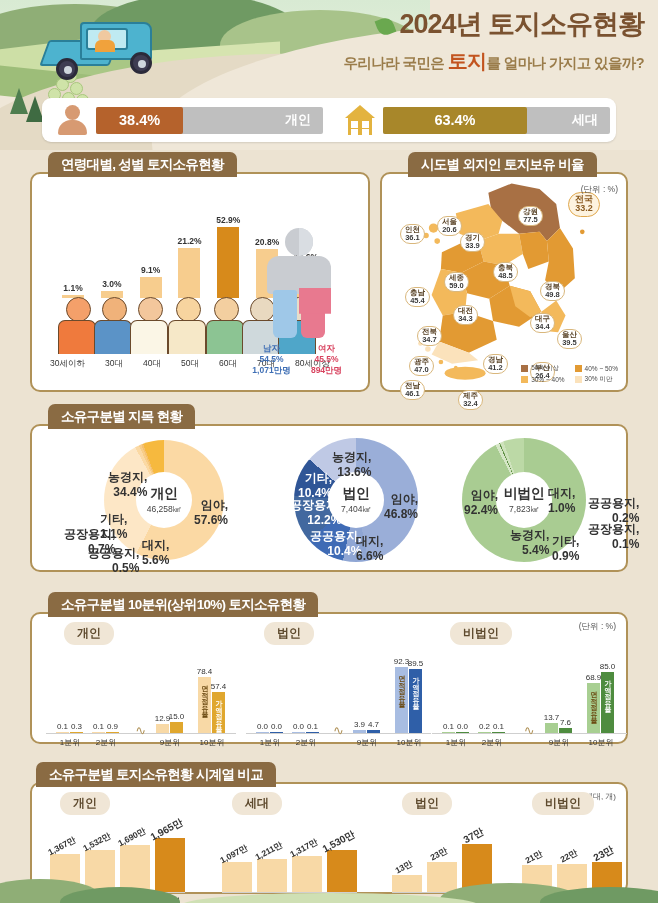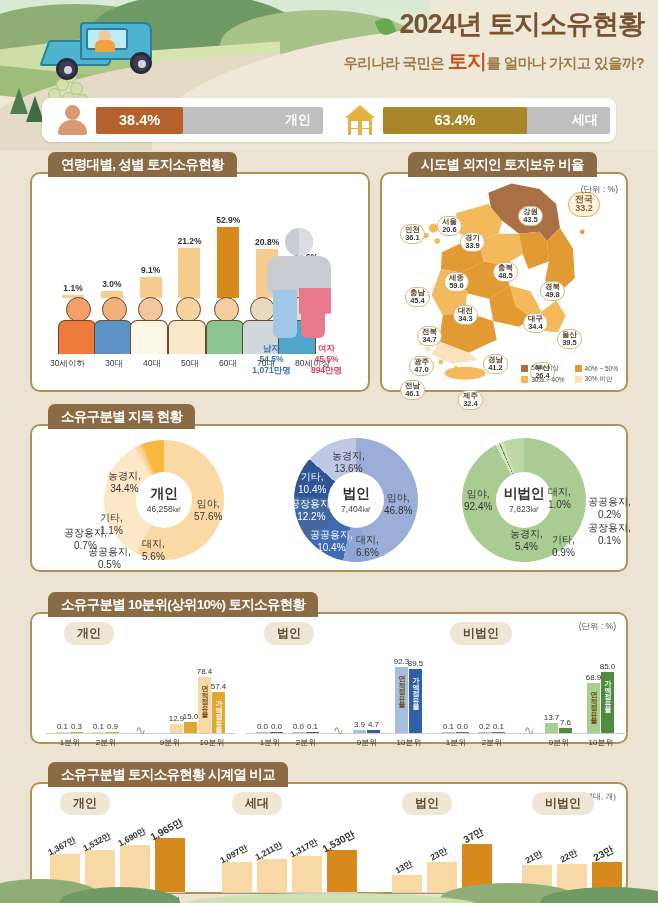--- a/index.html
+++ b/index.html
@@ -128,22 +128,22 @@
                grid-template-columns:auto auto; gap:2px 10px; font-size:6.5px; color:#4a4a4a; }
   .lgi { display:flex; align-items:center; gap:3px; white-space:nowrap; }
   .sw { width:7px; height:7px; display:inline-block; }
 
   
   .donut { position:absolute; border-radius:50%; }
   .dhole { position:absolute; border-radius:50%; background:#fff; display:flex;
            flex-direction:column; align-items:center; justify-content:center; }
   .dhole .dn { font-size:14px; font-weight:bold; color:#333; letter-spacing:-0.5px; }
   .dhole .da { font-size:8.5px; color:#444; margin-top:1px; }
-  .dlab { position:absolute; font-size:10px; font-weight:normal; line-height:1.25;
-          text-align:center; white-space:nowrap; color:#333; }
+  .dlab { position:absolute; font-size:12px; font-weight:bold; line-height:1.25;
+          text-align:right; white-space:nowrap; color:#333; }
   .dlab.w { color:#fff; }
 
   
   .dgroup { position:absolute; top:28px; height:118px; }
   .axis { position:absolute; left:0; bottom:26px; width:100%; height:1px; background:#cfcfcf; }
   .squig { position:absolute; bottom:22px; font-size:13px; color:#b09258; }
   .dbarset { position:absolute; bottom:27px; display:flex; align-items:flex-end; gap:1px; }
   .dbar { position:relative; width:13px; display:flex; justify-content:center; }
   .dbar .bb { width:13px; }
   .dbar .vv { position:absolute; bottom:100%; left:50%; transform:translateX(-50%);
@@ -381,21 +381,21 @@
         <div class="bubble" style="left: 18px; top: 50px;">
           <b>인천</b>
           <s>36.1</s>
         </div>
         <div class="bubble" style="left: 78px; top: 58px;">
           <b>경기</b>
           <s>33.9</s>
         </div>
         <div class="bubble" style="left: 136px; top: 32px;">
           <b>강원</b>
-          <s>43.5</s>
+          <s>77.5</s>
         </div>
         <div class="bubble" style="left: 62px; top: 98px;">
           <b>세종</b>
           <s>59.0</s>
         </div>
         <div class="bubble" style="left: 111px; top: 88px;">
           <b>충북</b>
           <s>48.5</s>
         </div>
         <div class="bubble" style="left: 23px; top: 113px;">
@@ -403,21 +403,21 @@
           <s>45.4</s>
         </div>
         <div class="bubble" style="left: 71px; top: 131px;">
           <b>대전</b>
           <s>34.3</s>
         </div>
         <div class="bubble" style="left: 158px; top: 107px;">
           <b>경북</b>
           <s>49.8</s>
         </div>
-        <div class="bubble" style="left: 141px; top: 139px;">
+        <div class="bubble" style="left: 148px; top: 139px;">
           <b>대구</b>
           <s>34.4</s>
         </div>
         <div class="bubble" style="left: 35px; top: 152px;">
           <b>전북</b>
           <s>34.7</s>
         </div>
         <div class="bubble" style="left: 175px; top: 155px;">
           <b>울산</b>
           <s>39.5</s>
@@ -535,21 +535,21 @@
           <div class="dbar">
             <div class="bb" style="height:1.5px;background:#f8d9a6"></div>
             <div class="vv">0.1</div>
           </div>
           <div class="dbar">
             <div class="bb" style="height:1.5px;background:#e0a72e"></div>
             <div class="vv">0.9</div>
           </div>
         </div>
         <div class="dtick" style="left:40px;width:40px;">2분위</div>
-        <div class="dbarset" style="left:124px">
+        <div class="dbarset" style="left:110px">
           <div class="dbar">
             <div class="bb" style="height:9.288px;background:#f8d9a6"></div>
             <div class="vv">12.9</div>
           </div>
           <div class="dbar">
             <div class="bb" style="height:10.799999999999999px;background:#e0a72e"></div>
             <div class="vv">15.0</div>
           </div>
         </div>
         <div class="dtick" style="left:104px;width:40px;">9분위</div>
@@ -665,21 +665,21 @@
             <div class="bb" style="height:61.199999999999996px;background:#4e8c3f"></div>
             <div class="vv">85.0</div>
             <div class="inlabel" style="color:#fff;height:55.199999999999996px">가액점유율</div>
           </div>
         </div>
         <div class="dtick" style="left:149px;width:40px;">10분위</div>
       </div>
     </div>
 </div>
 
-<div class="sec-title" style="left:48px;top:762px;">소유구분별 토지소유현황 시계열 비교</div>
+<div class="sec-title" style="left:36px;top:762px;">소유구분별 토지소유현황 시계열 비교</div>
 <div class="panel" style="left:30px;top:782px;width:598px;height:112px;">
   <div class="unit" style="right:10px;top:7px;font-size:8px;">(단위: 명, 세대, 개)</div>
   <div id="timeseries">
       <div class="tgroup" style="left: 18px; width: 135px;">
         <div class="subtag" style="position:absolute;left:10px;top:-22px;">개인</div>
         <div class="tbars">
           <div class="tb">
             <div class="vv">1,367만</div>
             <div class="bb" style="height:37.7552380952381px"></div>
           </div>

